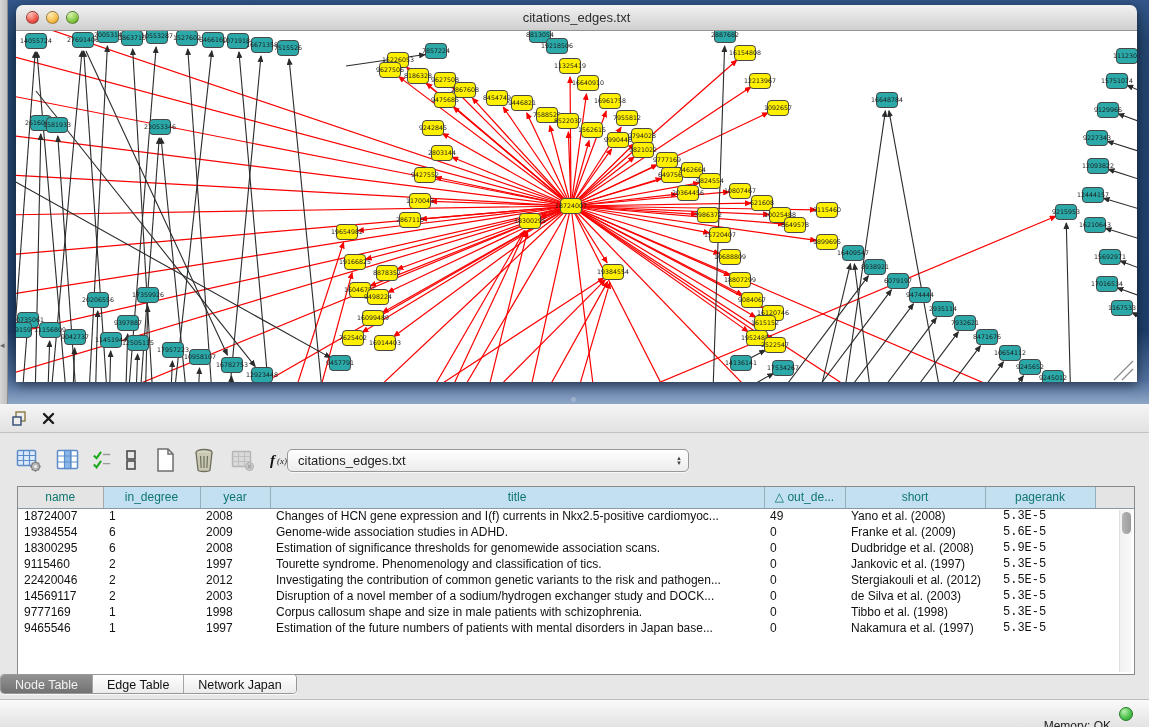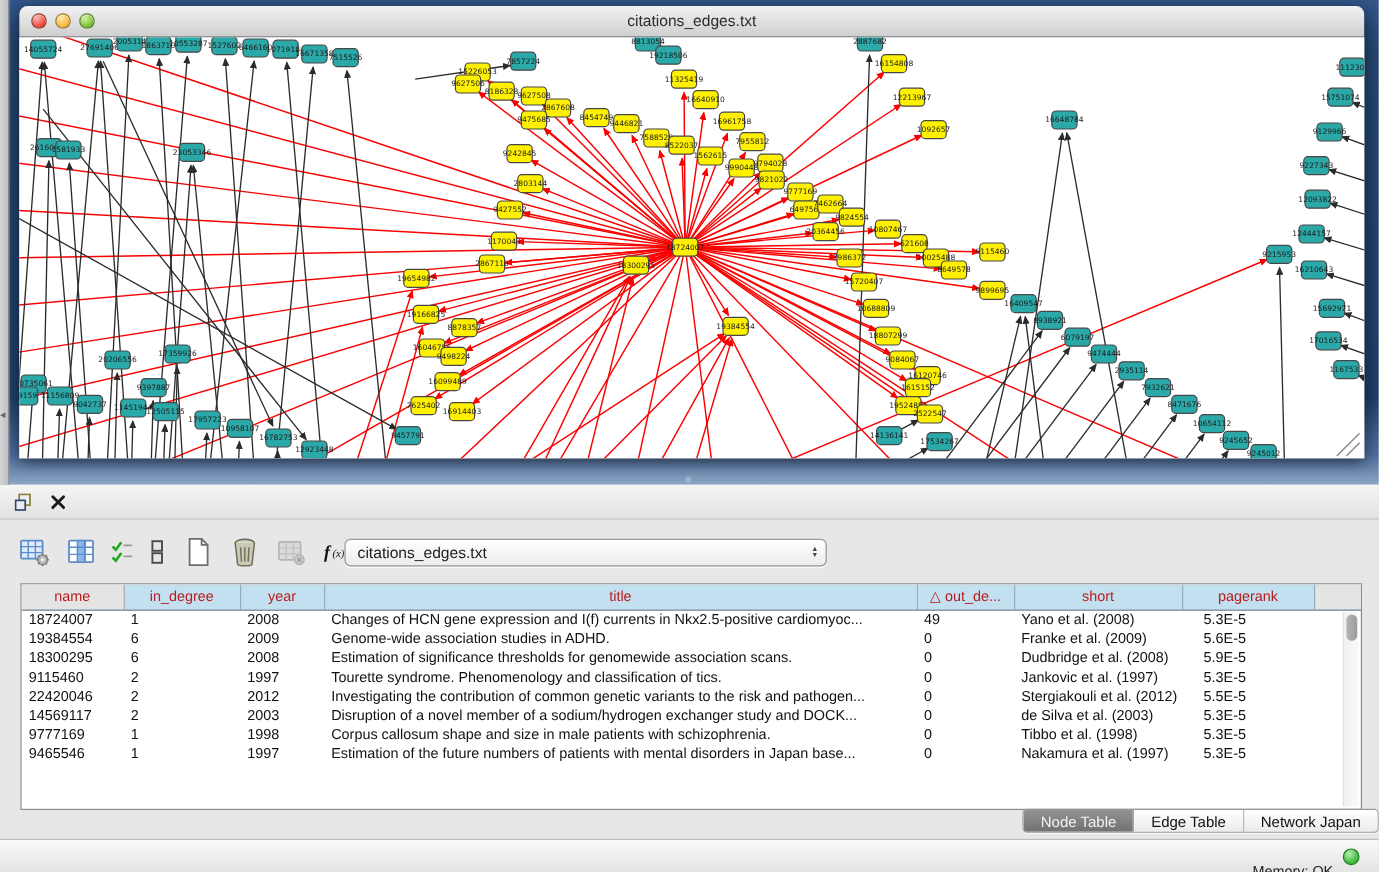--- a/index.html
+++ b/index.html
@@ -50,32 +50,32 @@
     border:1px solid #989898; border-radius:5px;
     background:linear-gradient(180deg,#ffffff,#ececec);
     box-shadow:0 1px 1px rgba(255,255,255,.8); display:flex; align-items:center; padding:0 6px 0 10px; }
   .combo .combo-text { flex:1; font-size:13px; color:#222; }
   .combo .combo-arrows { display:flex; flex-direction:column; align-items:center; line-height:5px; }
   .combo .combo-arrows span { font-size:6px; color:#444; }
 
   .table-wrap { position:absolute; left:17px; top:82px; width:1118px; height:189px;
     border:1px solid #8a8a8a; background:#fff; overflow:hidden; }
   table.grid { border-collapse:collapse; table-layout:fixed; width:1117px; }
-  table.grid th { height:21px; font-size:12px; font-weight:normal; color:#b91c1c;
+  table.grid th { height:21px; font-size:12px; font-weight:normal; color:#0f766e;
     background:#c3e0f0; border-right:1px solid #93aebd; border-bottom:1px solid #8a9aa5; text-align:center; }
   table.grid th.gray { background:#e4e4e4; border-right:1px solid #a8a8a8; }
   table.grid td { height:16px; font-size:12px; color:#111; padding:0 4px 0 6px;
     white-space:nowrap; overflow:hidden; }
-  table.grid td.pad { padding-left:18px; }
+  table.grid td.pad { padding-left:18px;font-family:Liberation Mono, monospace; }
   .vscroll { position:absolute; right:2px; top:23px; bottom:2px; width:13px;
     background:linear-gradient(90deg,#f1f1f1,#fafafa); border-left:1px solid #e0e0e0; }
   .vthumb { position:absolute; left:2px; top:2px; width:9px; height:22px; border-radius:5px;
     background:linear-gradient(90deg,#b4b4b4,#9c9c9c); }
 
-  .tabs-row { position:absolute; left:0; top:270px; width:1149px; display:flex; justify-content:flex-end; }
+  .tabs-row { position:absolute; left:0; top:270px; width:1149px; display:flex; justify-content:flex-start; }
   .seg { display:flex; border:1px solid #989898; border-radius:4px; overflow:hidden; height:20px;
     background:#fff; box-shadow:0 1px 0 rgba(255,255,255,.7); }
   .seg button { border:none; background:linear-gradient(180deg,#ffffff,#e9e9e9); font-size:12.5px;
     color:#111; padding:0 14px; height:20px; border-right:1px solid #a6a6a6;
     font-family:"Liberation Sans", sans-serif; }
   .seg button:last-child { border-right:none; }
   .seg button.selected { background:linear-gradient(180deg,#929292,#6e6e6e); color:#f2f2f2; }
 
   .status-bar { position:absolute; left:0; top:295px; width:1149px; height:28px;
     border-top:1px solid #bcbcbc; background:linear-gradient(180deg,#fafafa,#e3e3e3);

